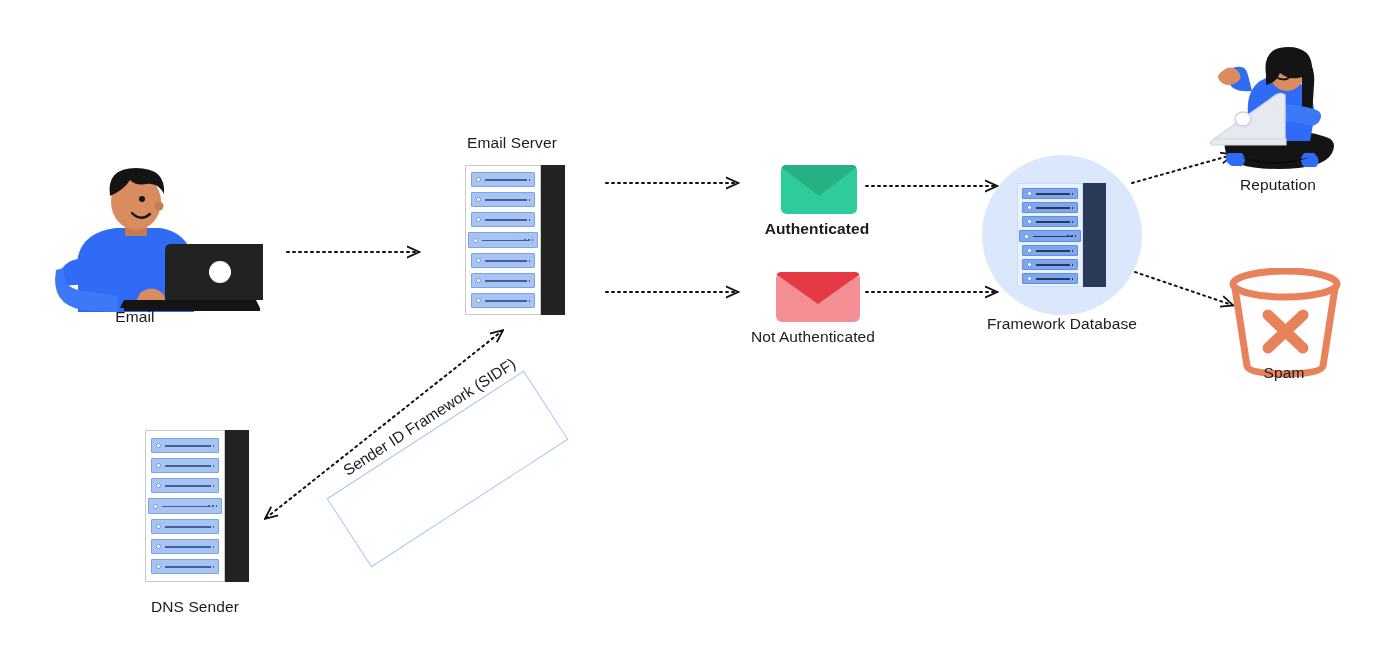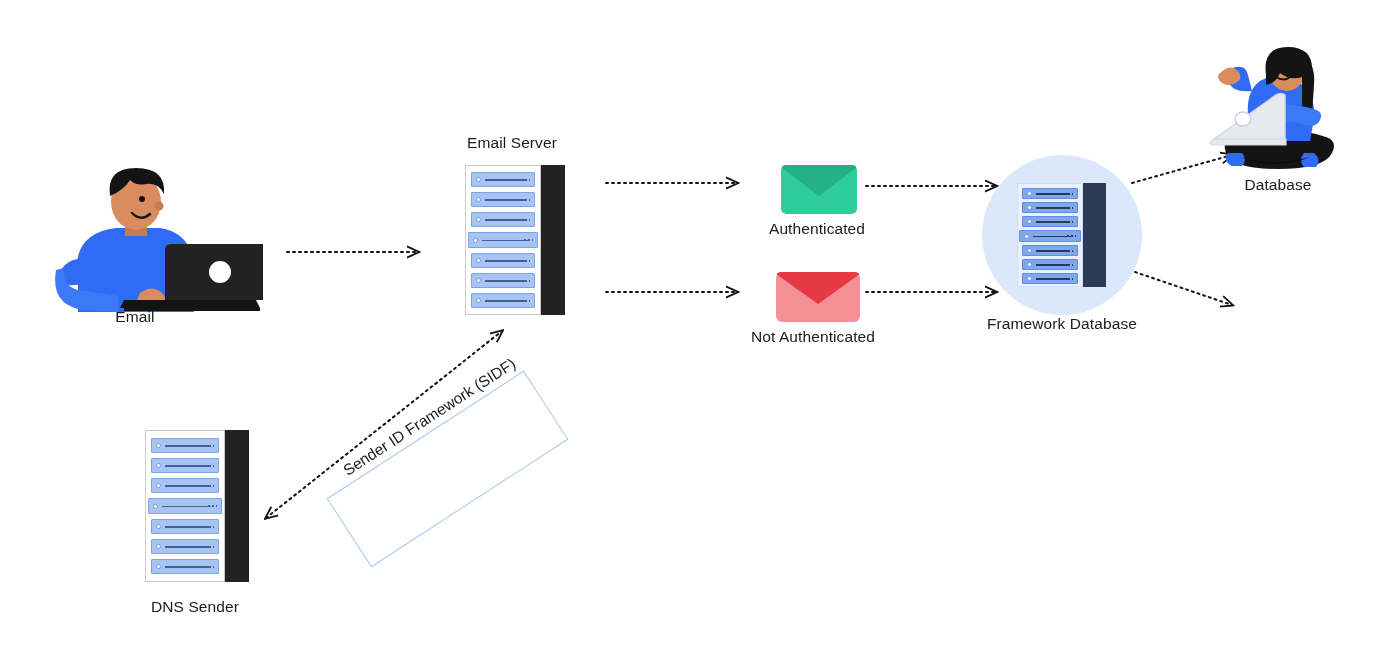--- a/index.html
+++ b/index.html
@@ -268,21 +268,21 @@
   <div class="sidf-text" style="left:345px; top:463px; transform: rotate(-33deg); transform-origin: 0 50%;">Sender ID Framework (SIDF)</div>
 
   <div class="node" style="left:737px; top:160px; width:160px;">
     <div class="envelope" style="left:44px; top:5px; width:76px; height:49px;">
       <svg width="76" height="49" viewBox="0 0 76 49">
         <rect x="0" y="0" width="76" height="49" rx="5" fill="#2ECC9B"></rect>
         <path d="M0 2 L38 31 L76 2 L76 0 L0 0 Z" fill="#25B184"></path>
         <path d="M0 1 L38 30 L76 1" fill="#25B184"></path>
       </svg>
     </div>
-    <div class="label centered" style="left:80px; top:60px;">Authenticated</div>
+    <div class="label centered" style="left:80px; top:60px;font-weight:bold;">Authenticated</div>
   </div>
 
   <div class="node" style="left:737px; top:268px; width:160px;">
     <div class="envelope" style="left:39px; top:4px; width:84px; height:50px;">
       <svg width="84" height="50" viewBox="0 0 84 50">
         <rect x="0" y="0" width="84" height="50" rx="6" fill="#F58F96"></rect>
         <path d="M0 2 L42 32 L84 2 L84 0 L0 0 Z" fill="#E63946"></path>
         <path d="M0 1 L42 31 L84 1" fill="#E63946"></path>
       </svg>
     </div>
@@ -353,17 +353,25 @@
 
       <path d="M62 46 q-20 2 -24 -10 q-4 -12 8 -14 q10 -2 12 8 z" fill="#2F6BF5"></path>
       <path d="M30 28 q10 -10 18 -2 q6 7 -2 12 q-10 5 -16 -2 q-4 -5 0 -8 z" fill="#D98C5F"></path>
 
       <path d="M68 62 q28 -6 56 2 q10 3 6 11 q-4 8 -14 5 q-24 -6 -48 -4 z" fill="#3D78F7"></path>
 
       <path d="M24 94 l62 -44 q5 -3 9 0 l0 48 z" fill="#E6EAF0" stroke="#d2d7de" stroke-width="1.5"></path>
       <ellipse cx="53" cy="74" rx="8" ry="7" fill="#ffffff" stroke="#c9ced6" stroke-width="1.4"></ellipse>
       <path d="M24 94 l72 0 0 6 -74 0 q-4 -3 2 -6 z" fill="#E6EAF0" stroke="#d2d7de" stroke-width="1.2"></path>
     </svg>
-    <div class="label centered" style="left:88px; top:131px;">Database</div>
-  </div>
-
+    <div class="label centered" style="left:88px; top:131px;">Reputation</div>
+  </div>
+
+  <div class="node" style="left:1225px; top:268px; width:120px;">
+    <svg width="120" height="112" viewBox="0 0 120 112">
+      <ellipse cx="60" cy="16" rx="52" ry="13" fill="none" stroke="#E8825B" stroke-width="7"></ellipse>
+      <path d="M10 20 L22 98 q2 8 38 8 q36 0 38 -8 L110 20" fill="none" stroke="#E8825B" stroke-width="7" stroke-linecap="round" stroke-linejoin="round"></path>
+      <path d="M43 47 L78 80 M78 47 L43 80" stroke="#E8825B" stroke-width="11" stroke-linecap="round"></path>
+    </svg>
+    <div class="label centered" style="left:59px; top:96px;">Spam</div>
+  </div>
 
 </div>
 
 </body></html>

